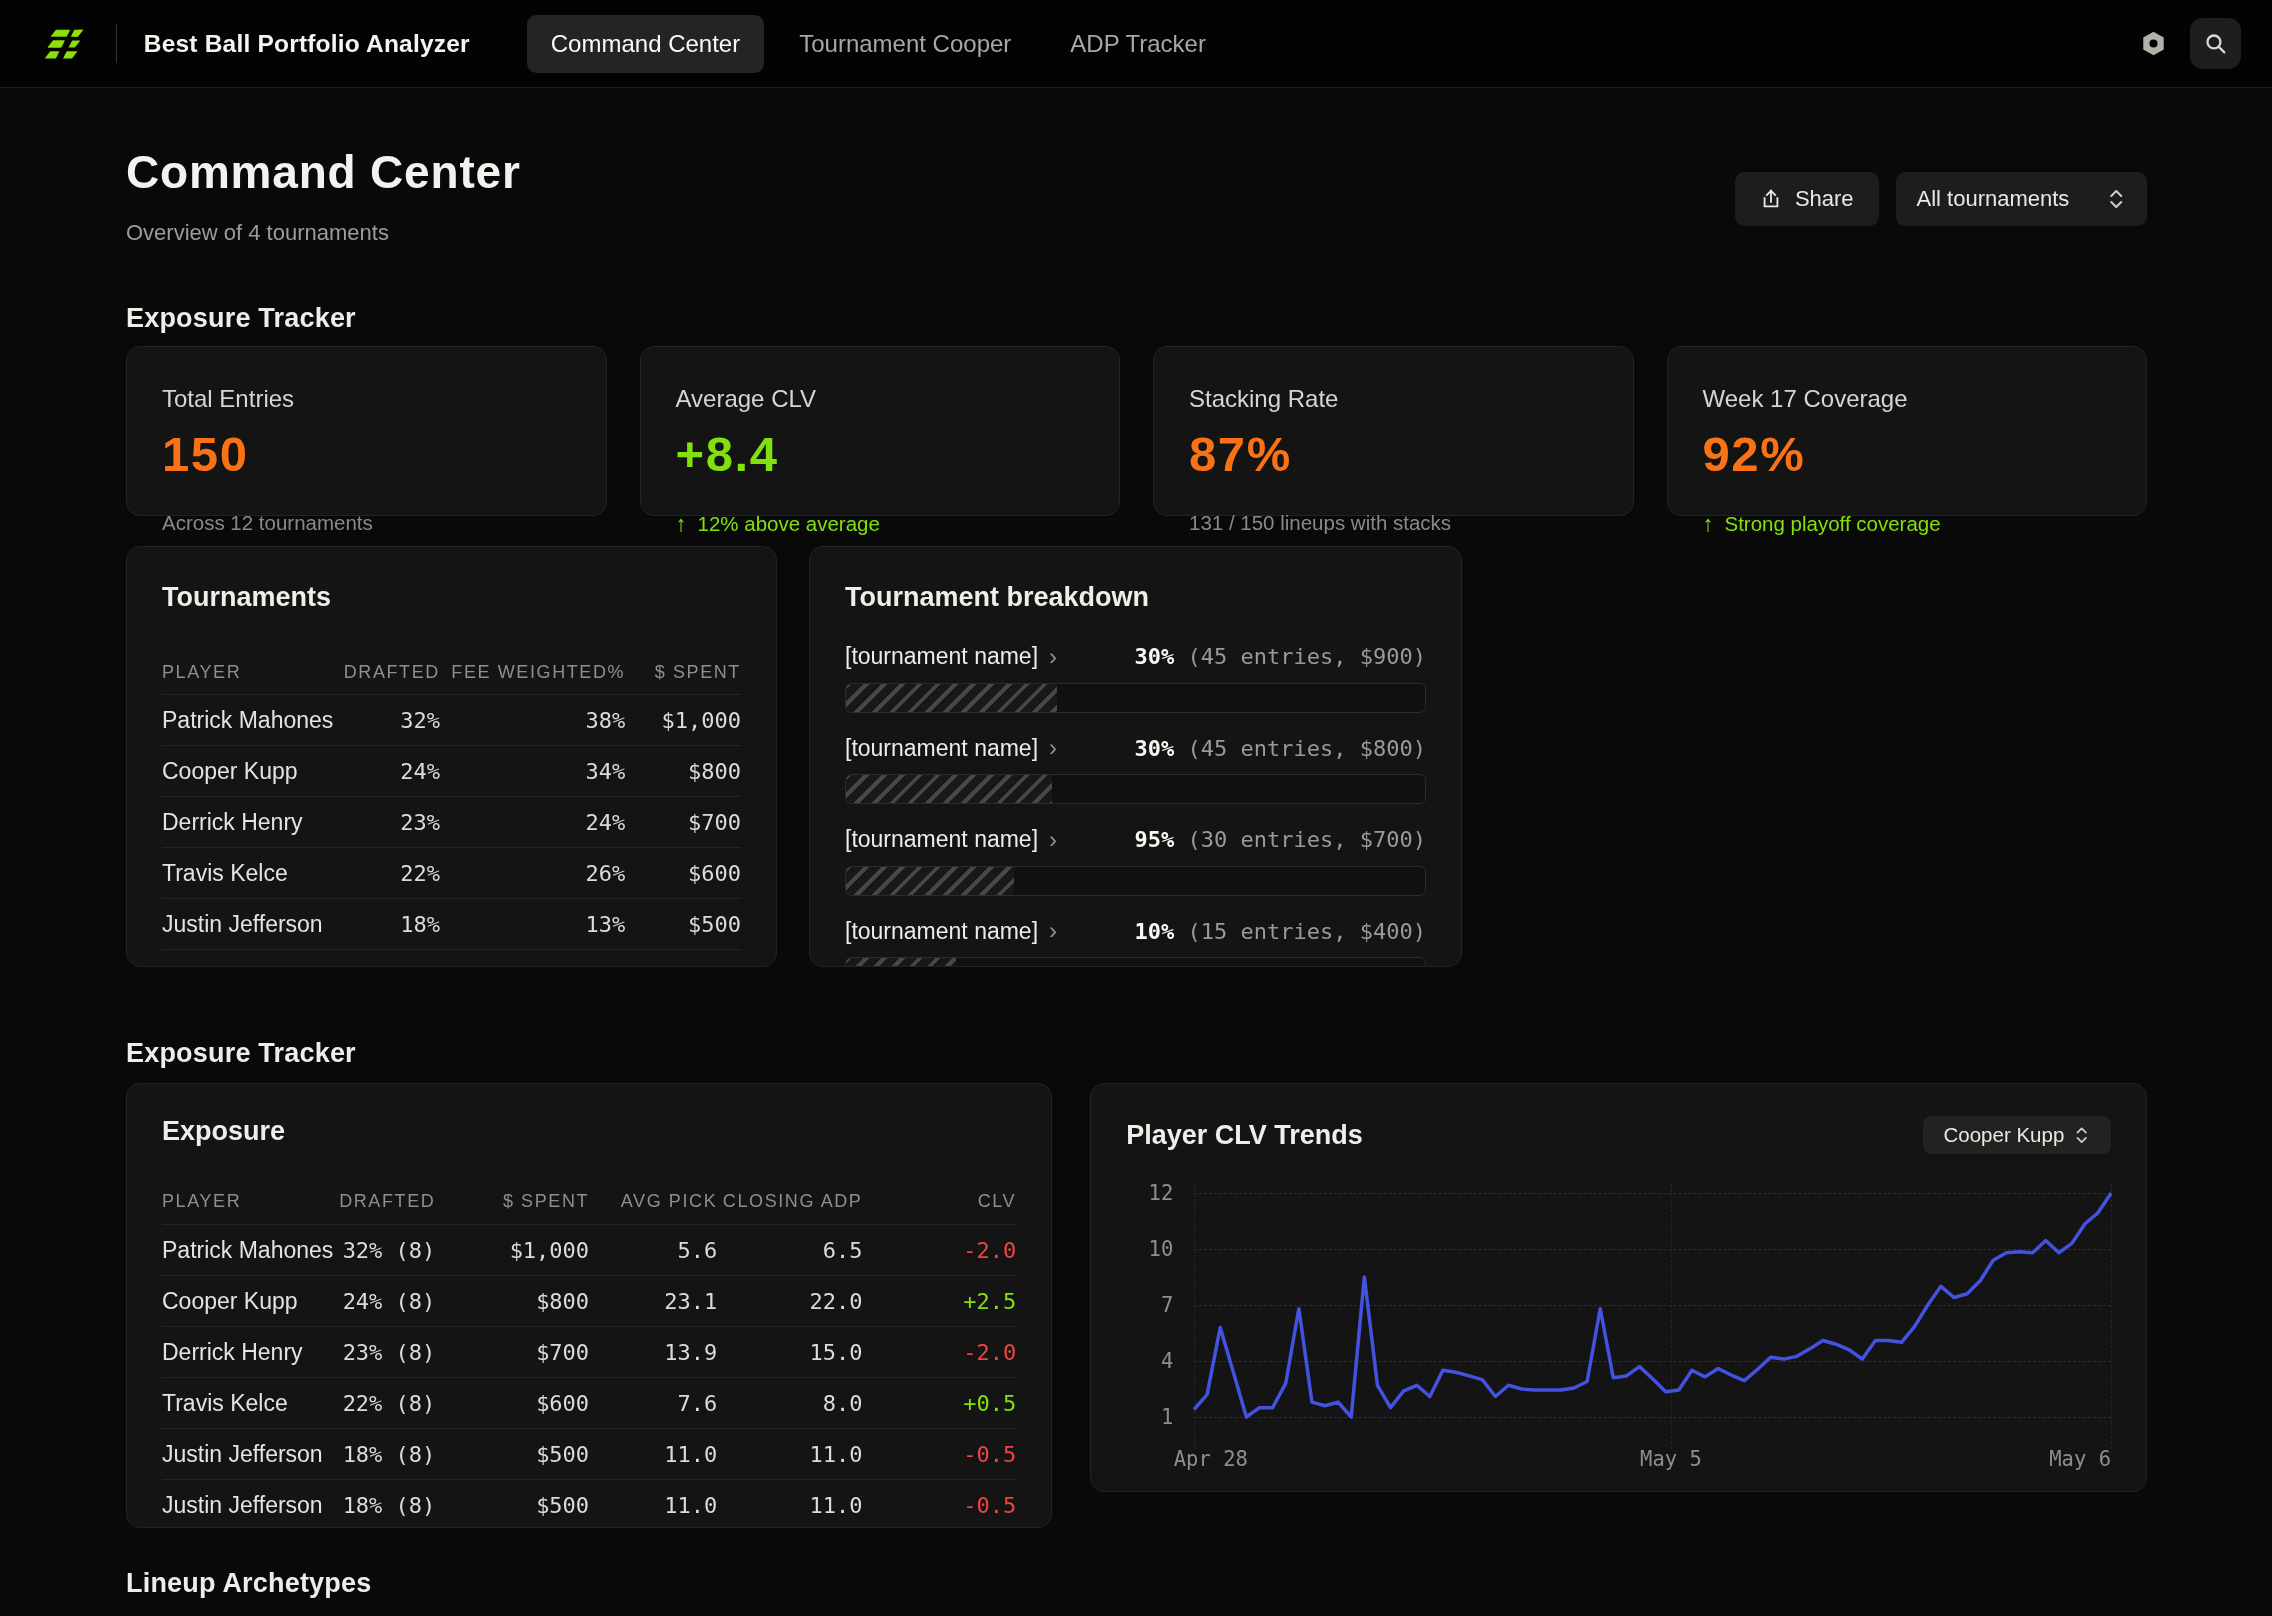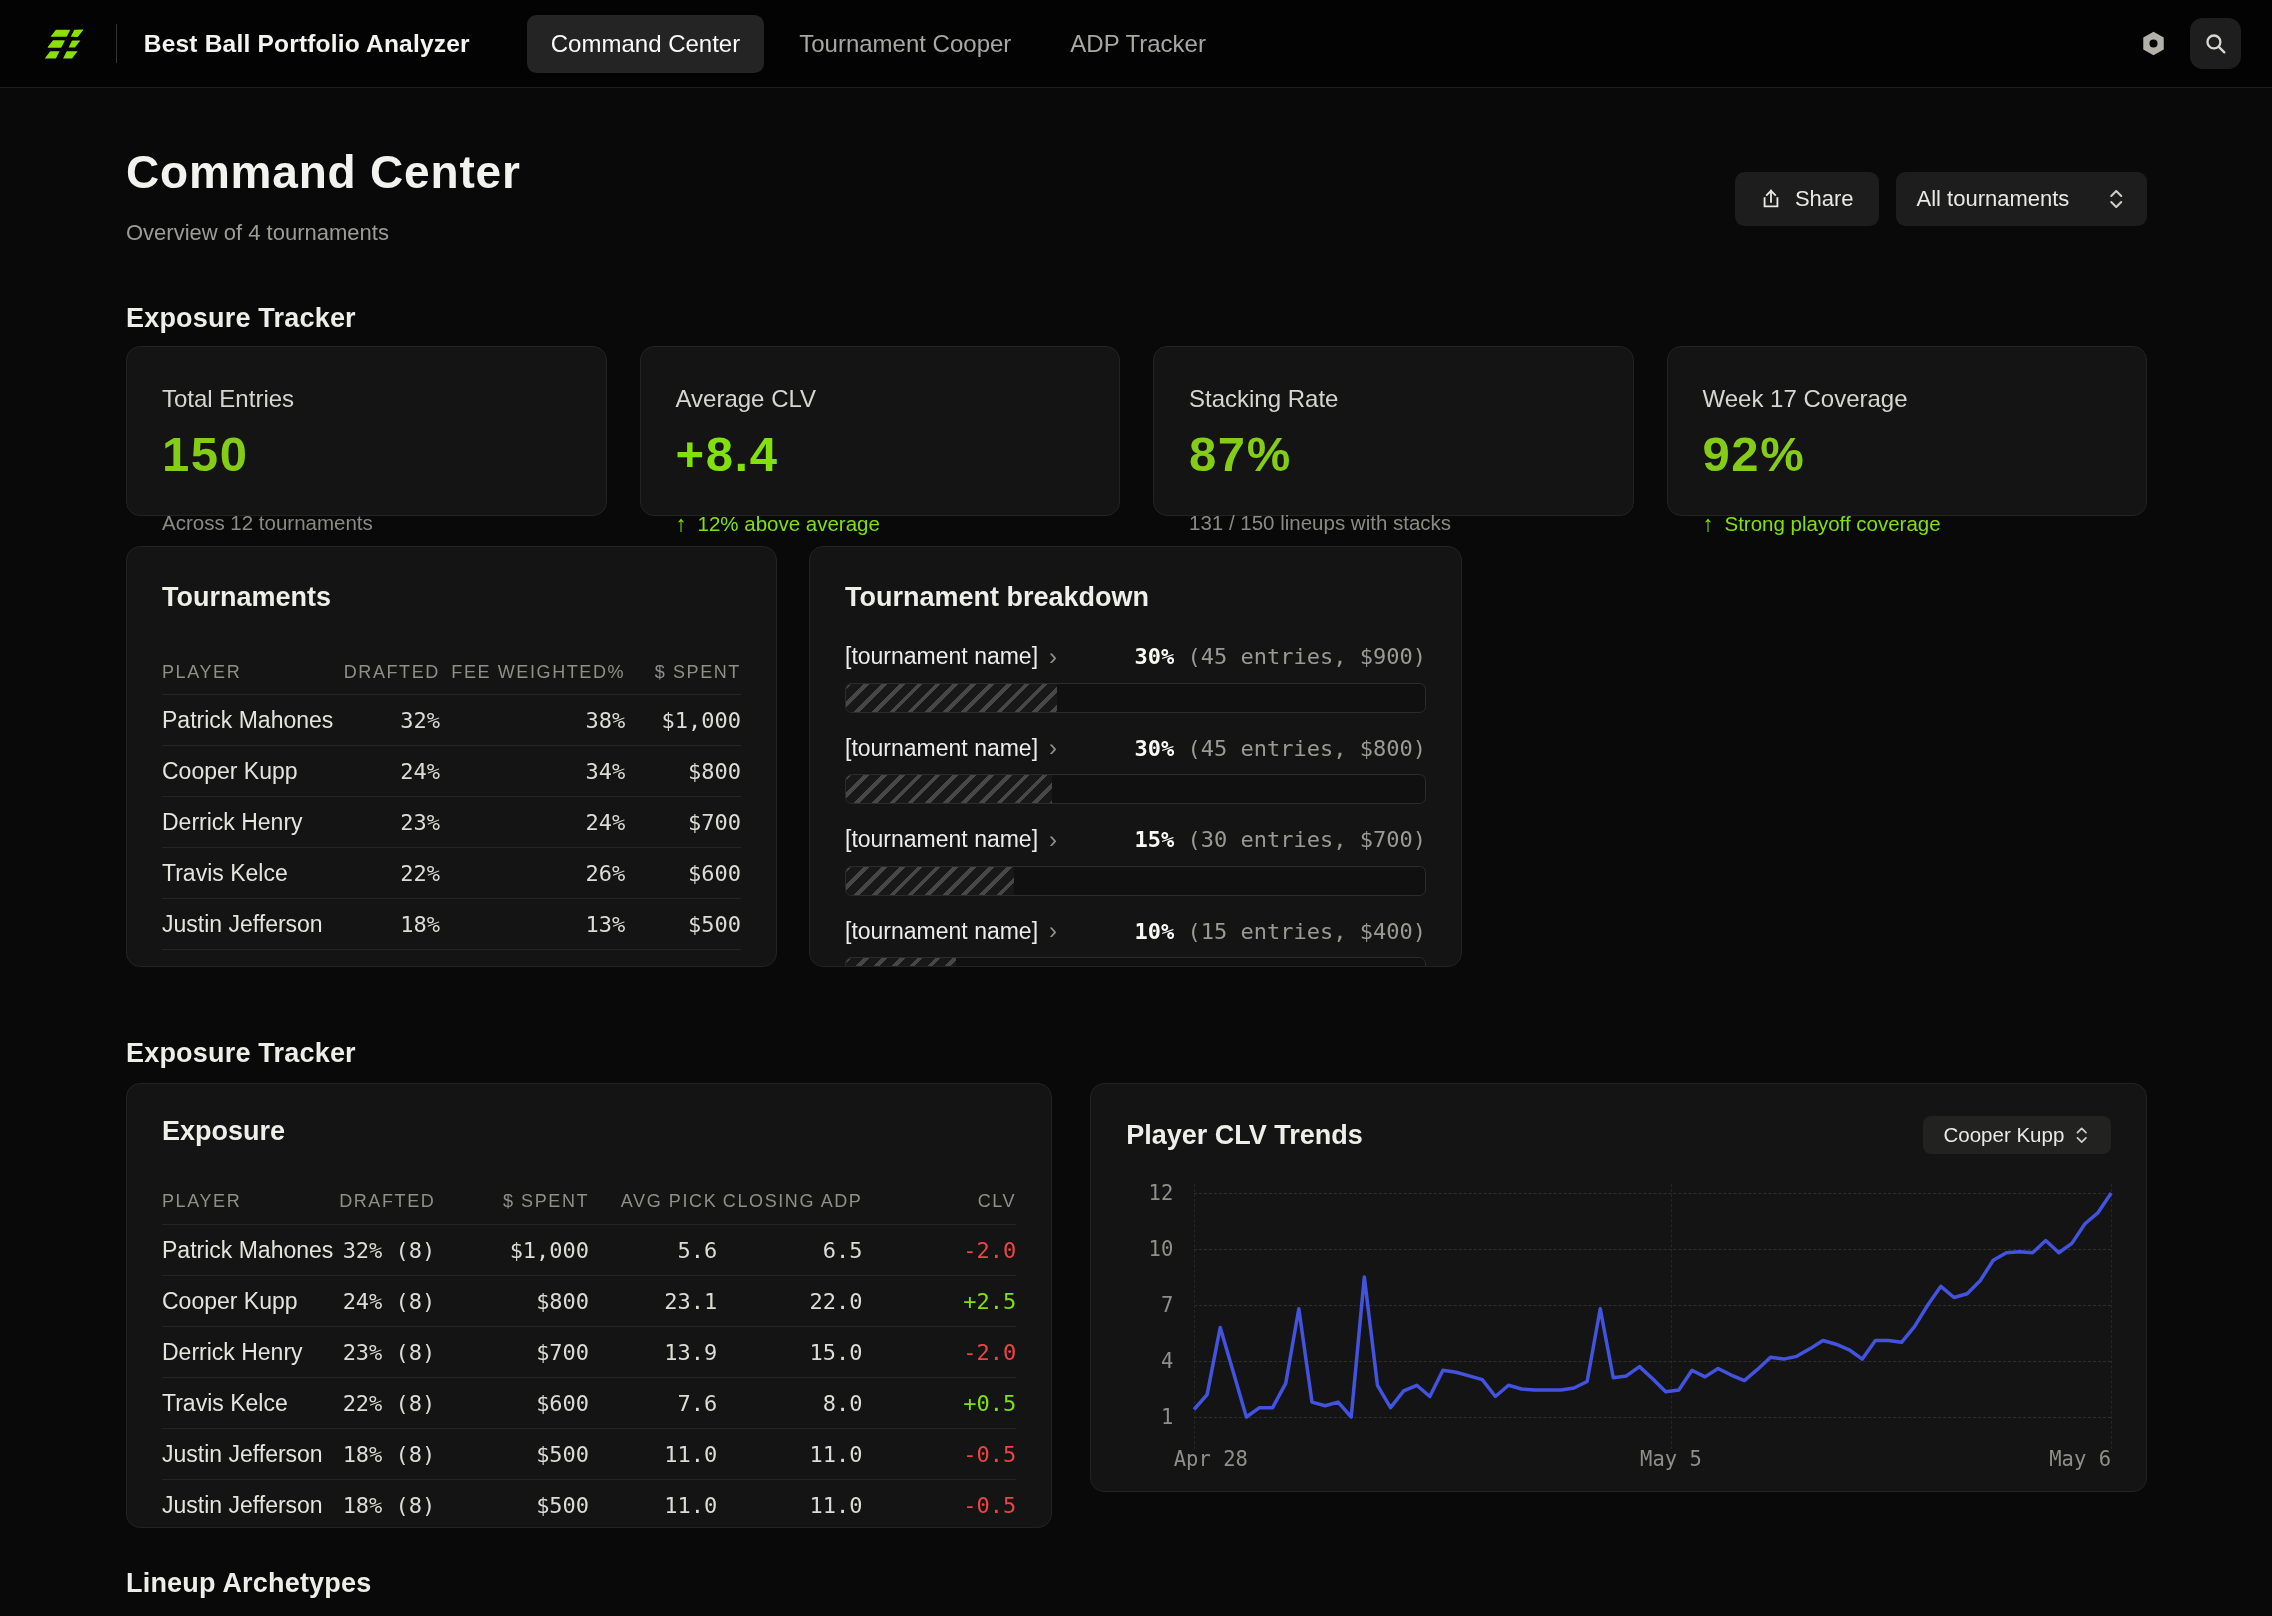--- a/index.html
+++ b/index.html
@@ -31,21 +31,21 @@
 
   .section-heading { margin-top:57px; font-size:27px; font-weight:700; color:#eeeee9; letter-spacing:0.2px; }
   .section-heading.tight { margin-top:71px; }
   .section-heading.last { margin-top:40px; }
 
   
   .stats { display:grid; grid-template-columns:repeat(4,1fr); gap:33px; margin-top:12.6px; }
   .card { background:#141414; border:0.8px solid #232323; border-radius:14px; }
   .stat-card { height:170px; padding:38px 35px; }
   .stat-label { font-size:24px; color:#d6d6d1; }
-  .stat-value { margin-top:12.6px; font-size:49px; font-weight:700; letter-spacing:1.6px; color:#84cc16; }
+  .stat-value { margin-top:12.6px; font-size:49px; font-weight:700; letter-spacing:1.6px; color:#f97316; }
   .stat-value.green { color:#82e00c; }
   .stat-caption { margin-top:29px; font-size:20.5px; color:#8a8a85; display:flex; align-items:center; gap:11px; }
   .stat-caption.green { color:#82e00c; }
   .up-arrow { font-size:22px; }
 
   
   .row-tables { display:flex; gap:32px; margin-top:30px; align-items:flex-start; }
   .tournaments-card { width:651px; height:421px; padding:35px; overflow:hidden; }
   .breakdown-card { width:653px; height:421px; padding:35px; overflow:hidden; }
   .card-title { font-size:27px; font-weight:700; color:#efefeA; }
@@ -271,21 +271,21 @@
             </div>
           </div>
 
           <div class="bd-item">
             <div class="bd-top">
               <div class="bd-name">
                 <span>[tournament name]</span>
                 <span class="bd-chev">›</span>
               </div>
               <div class="bd-right">
-                <span class="bd-pct">15%</span><span> (30 entries, $700)</span>
+                <span class="bd-pct">95%</span><span> (30 entries, $700)</span>
               </div>
             </div>
             <div class="bd-track">
               <div class="bd-fill" style="width: 29%;"></div>
             </div>
           </div>
 
           <div class="bd-item">
             <div class="bd-top">
               <div class="bd-name">

